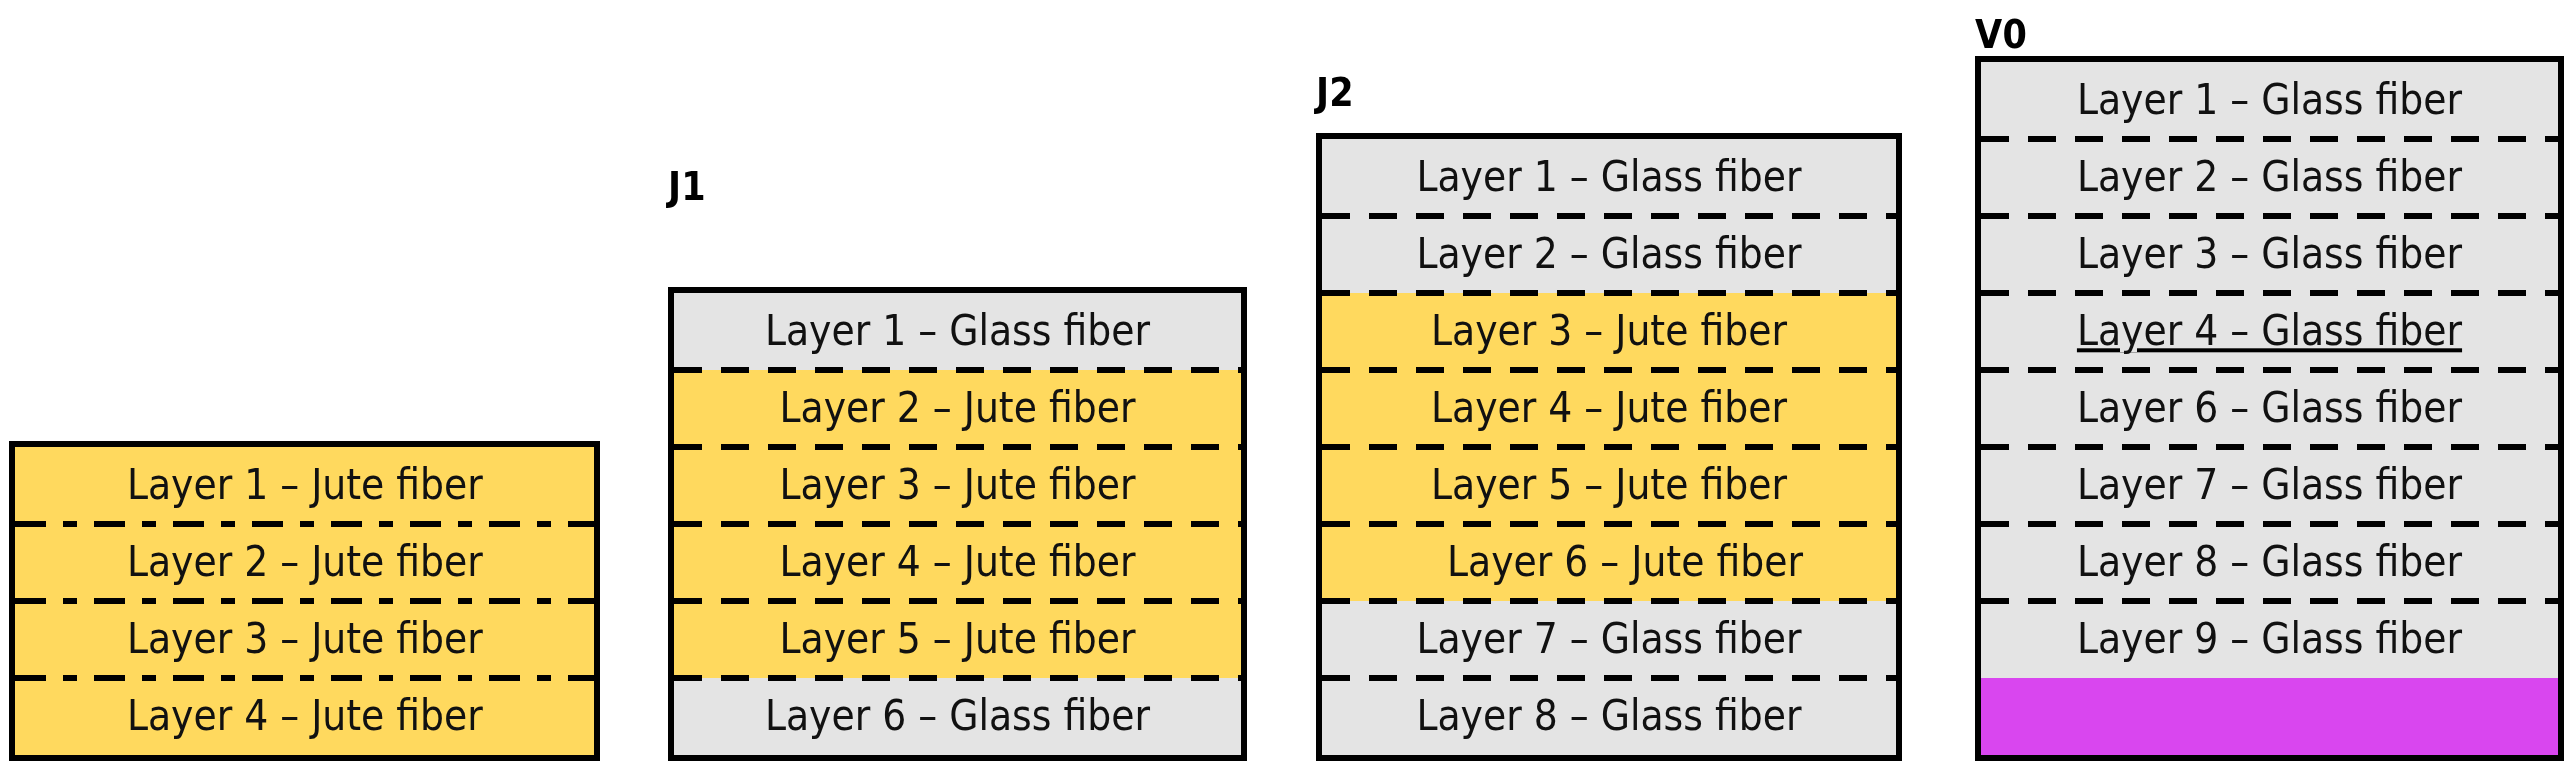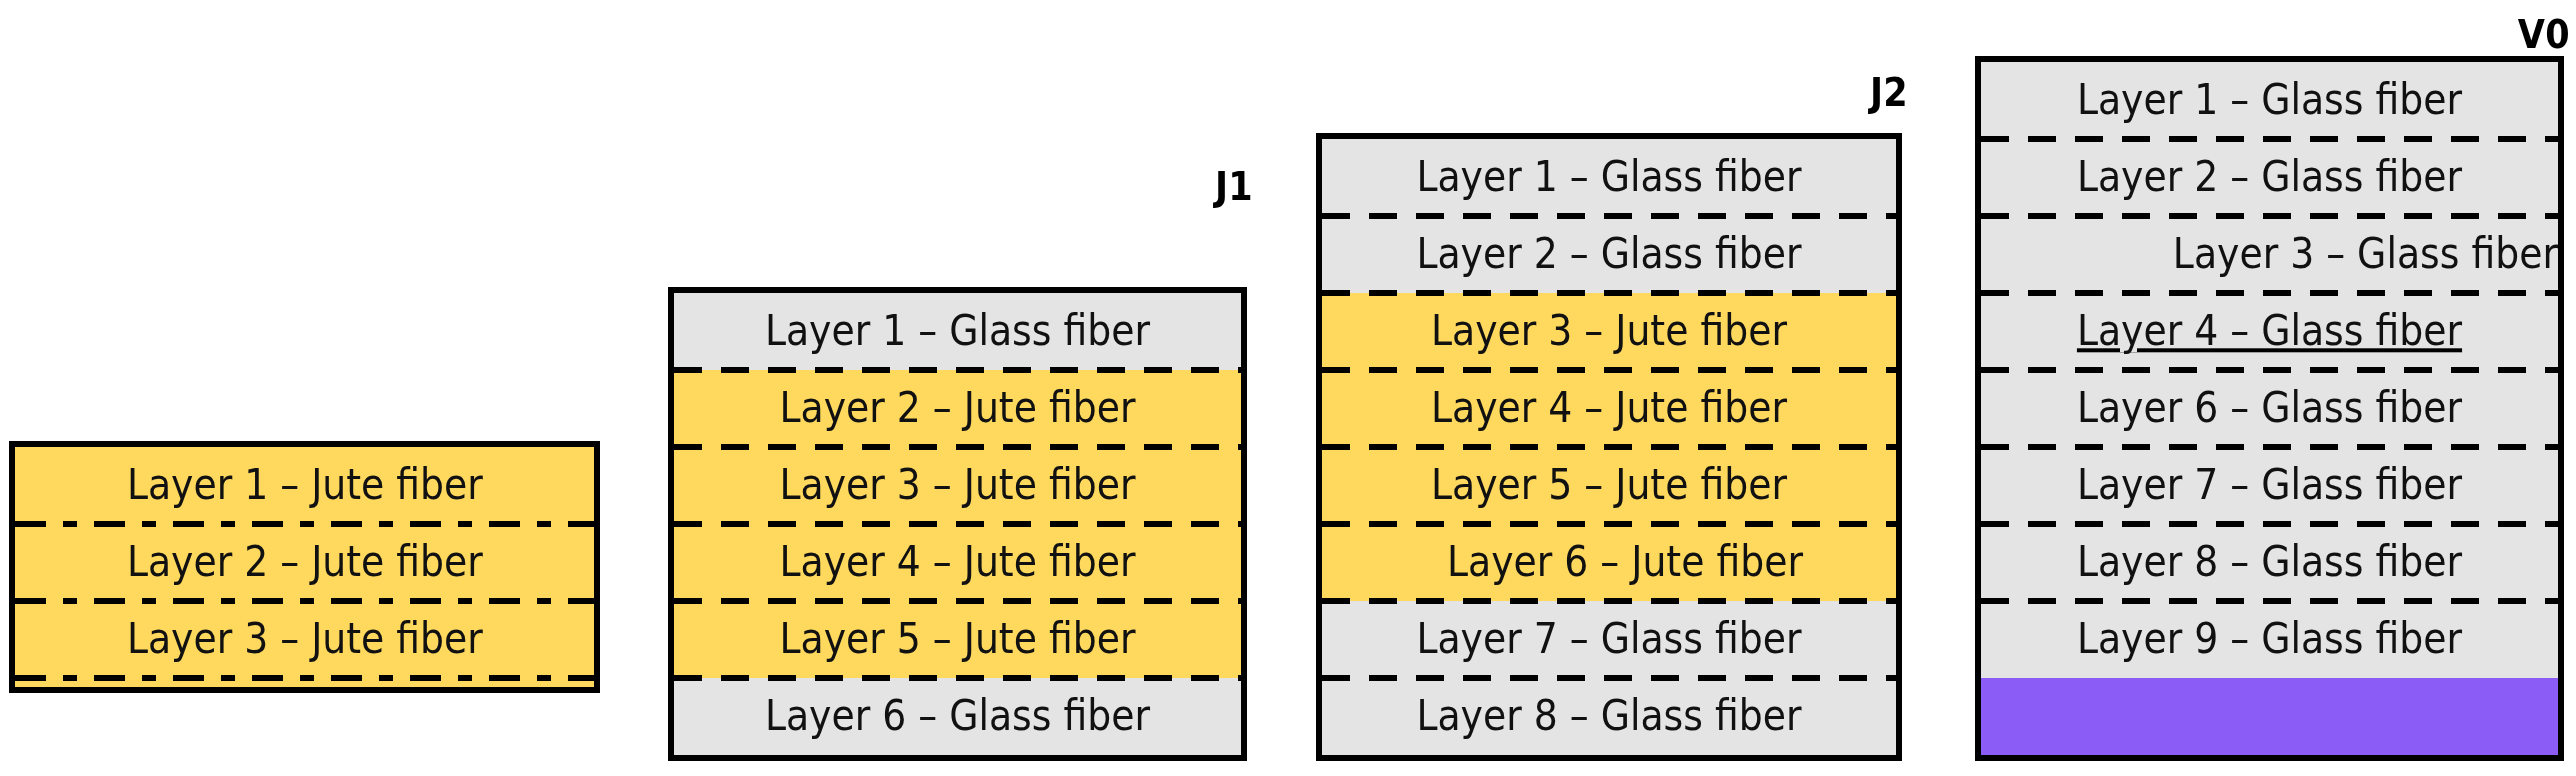--- a/index.html
+++ b/index.html
@@ -21,40 +21,40 @@
     height: 777px;
   }
 
   .stack {
     position: absolute;
     box-sizing: border-box;
   }
 
   .stack-title {
     position: absolute;
-    left: 6px;
+    left: 0;
     width: 100%;
-    text-align: right;
+    text-align: left;
     font-weight: bold;
     font-size: 39px;
     line-height: 39px;
     color: #000000;
     letter-spacing: 0.3px;
     white-space: nowrap;
   }
 
   .stack-box {
     position: absolute;
     left: 0;
     width: 100%;
     box-sizing: border-box;
     border: 6px solid #000000;
     display: flex;
     flex-direction: column;
-    background: #8b5cf6;
+    background: #d946ef;
     overflow: hidden;
   }
 
   .layer-row {
     position: relative;
     box-sizing: border-box;
     display: flex;
     align-items: center;
     justify-content: center;
     width: 100%;
@@ -101,21 +101,21 @@
       #000000 48px, #000000 62px,
       rgba(0,0,0,0) 62px, rgba(0,0,0,0) 79px
     );
   }
 </style>
 </head>
 <body>
 
 <div id="laminate-diagram">
     <div class="stack" style="left: 9.4px; top: 0px; width: 591px; height: 761px;">
-      <div class="stack-box" style="top: 441px; height: 252px;">
+      <div class="stack-box" style="top: 441px; height: 320px;">
         <div class="layer-row jute" style="height: 77px; flex: 0 0 77px;">
           <span class="layer-label">Layer 1 – Jute fiber</span>
         </div>
         <div class="layer-row jute sep-dashdot" style="height: 77px; flex: 0 0 77px;">
           <span class="layer-label">Layer 2 – Jute fiber</span>
         </div>
         <div class="layer-row jute sep-dashdot" style="height: 77px; flex: 0 0 77px;">
           <span class="layer-label">Layer 3 – Jute fiber</span>
         </div>
         <div class="layer-row jute sep-dashdot" style="height: 77px; flex: 0 0 77px;">
@@ -177,21 +177,21 @@
     </div>
     <div class="stack" style="left: 1975px; top: 0px; width: 589px; height: 761px;">
       <div class="stack-title" style="top: 14.8px;">V0</div>
       <div class="stack-box" style="top: 56px; height: 705px;">
         <div class="layer-row glass" style="height: 77px; flex: 0 0 77px;">
           <span class="layer-label">Layer 1 – Glass fiber</span>
         </div>
         <div class="layer-row glass sep-dashed" style="height: 77px; flex: 0 0 77px;">
           <span class="layer-label">Layer 2 – Glass fiber</span>
         </div>
-        <div class="layer-row glass sep-dashed" style="height: 77px; flex: 0 0 77px; justify-content: flex-end;">
+        <div class="layer-row glass sep-dashed" style="height: 77px; flex: 0 0 77px;">
           <span class="layer-label">Layer 3 – Glass fiber</span>
         </div>
         <div class="layer-row glass sep-dashed" style="height: 77px; flex: 0 0 77px; text-decoration: underline;">
           <span class="layer-label">Layer 4 – Glass fiber</span>
         </div>
         <div class="layer-row glass sep-dashed" style="height: 77px; flex: 0 0 77px;">
           <span class="layer-label">Layer 6 – Glass fiber</span>
         </div>
         <div class="layer-row glass sep-dashed" style="height: 77px; flex: 0 0 77px;">
           <span class="layer-label">Layer 7 – Glass fiber</span>

